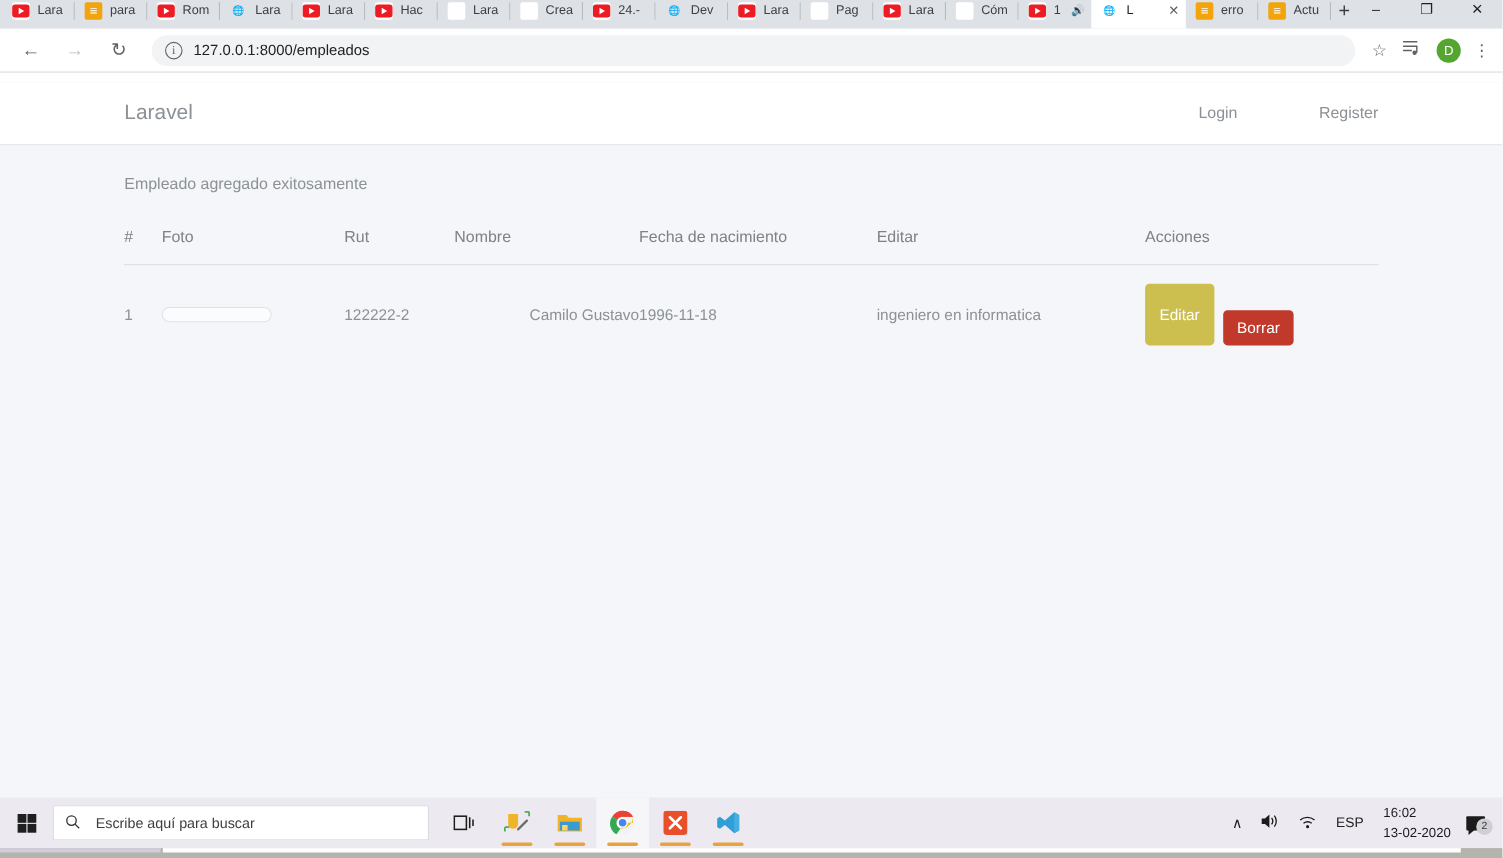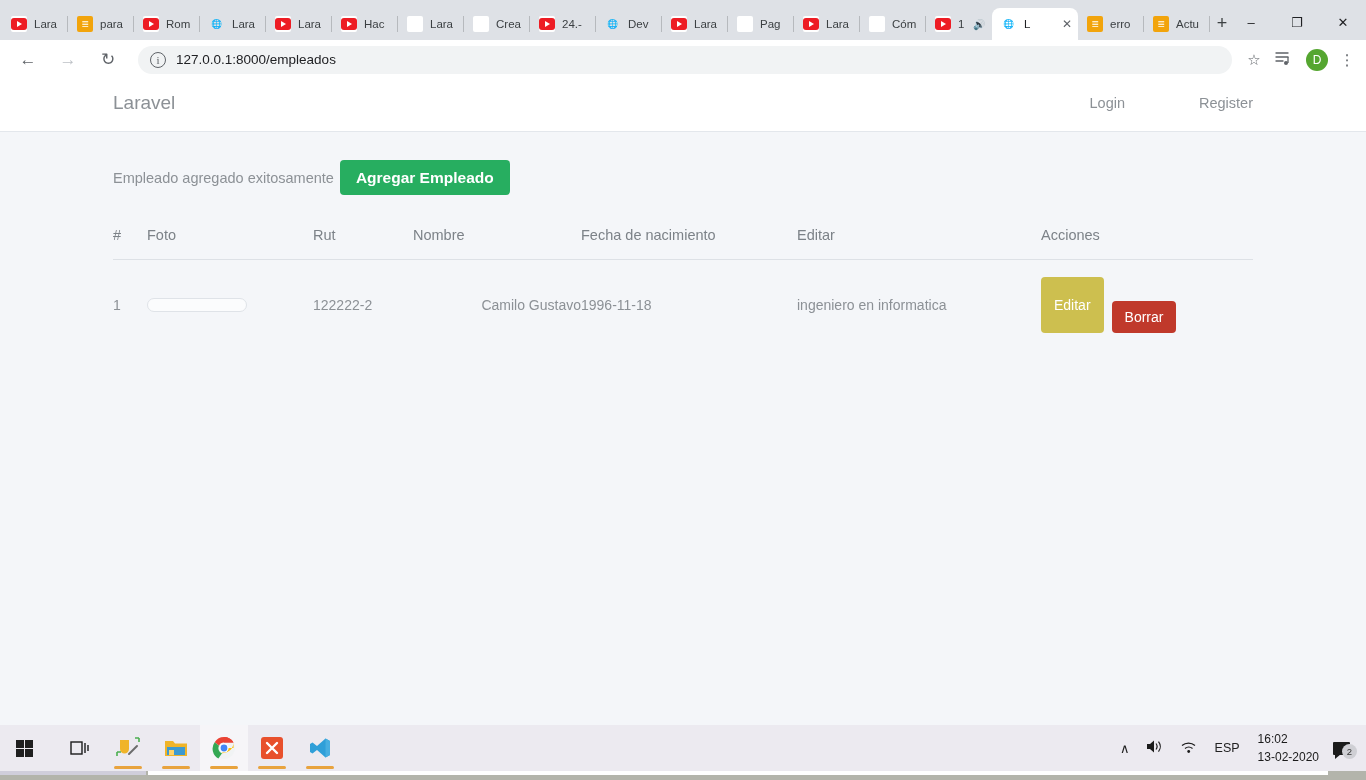--- a/index.html
+++ b/index.html
@@ -9,21 +9,21 @@
     font-family: "Liberation Sans", sans-serif;
     background: #f4f6f9;
   }
   body { position: relative; }
 
   
   .browser { position: absolute; top: 0; left: 0; width: 1366px; height: 725px; background: #fff; }
 
   .tabstrip {
     position: relative;
-    height: 40px;
+    height: 26px;
     background: #dee1e6;
     display: flex;
     align-items: flex-end;
     padding-left: 2px;
   }
   .tab {
     position: relative;
     display: flex; align-items: center;
     height: 32px;
     padding: 0 6px 0 9px;
@@ -390,21 +390,20 @@
       <div class="navlinks">
         <a href="#">Login</a>
         <a href="#">Register</a>
       </div>
     </div>
 
     <div class="container">
 
       <div class="flashrow">
         <span class="flashmsg">Empleado agregado exitosamente</span>
-        <button class="btn-add">Agregar Empleado</button>
       </div>
 
       <table class="emp">
         <thead>
           <tr>
             <th class="c-num">#</th>
             <th class="c-foto">Foto</th>
             <th class="c-rut">Rut</th>
             <th class="c-nom">Nombre</th>
             <th class="c-fec">Fecha de nacimiento</th>
@@ -438,20 +437,29 @@
 
 <div class="taskbar">
   <div class="startbtn">
     <div class="winlogo">
       <span></span>
         <span></span>
         <span></span>
         <span></span>
     </div>
   </div>
+  <div class="searchbox">
+    <span class="mag">
+      <svg width="14" height="14" viewBox="0 0 14 14">
+        <circle cx="6" cy="6" r="4.3" fill="none" stroke="#333" stroke-width="1.2"></circle>
+        <line x1="9.2" y1="9.2" x2="13" y2="13" stroke="#333" stroke-width="1.2"></line>
+      </svg>
+    </span>
+    <span class="ph">Escribe aquí para buscar</span>
+  </div>
 
   <div class="tbicons">
     <div class="tbicon">
       <svg width="20" height="17" viewBox="0 0 20 17">
         <rect x="1" y="2" width="11" height="12" fill="none" stroke="#1b1b1b" stroke-width="1.4"></rect>
         <line x1="15" y1="3" x2="15" y2="13" stroke="#1b1b1b" stroke-width="1.4"></line>
         <line x1="18" y1="5" x2="18" y2="11" stroke="#1b1b1b" stroke-width="1.4"></line>
       </svg>
     </div>
     <div class="tbicon running">

